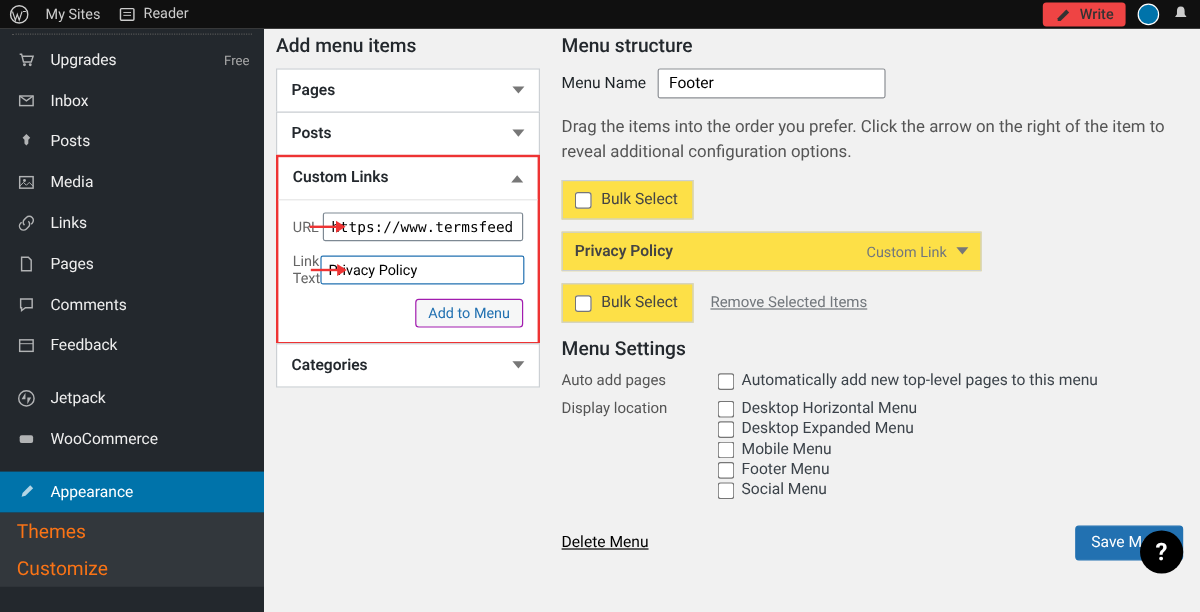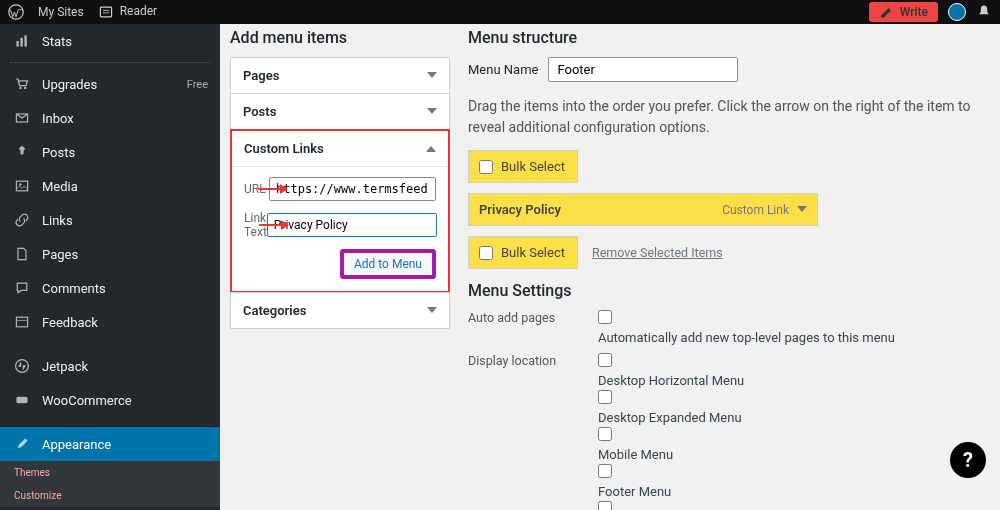--- a/index.html
+++ b/index.html
@@ -13,42 +13,42 @@
 .write-btn { background: #ef4444; color: #333; border-radius: 3px; padding: 2px 10px; display: flex; align-items: center; gap: 5px; font-size: 12px; font-weight: 500; }
 .avatar { width: 18px; height: 18px; border-radius: 50%; background: #0073aa; border: 1px solid #fff; }
 
 
 .sidebar { position: absolute; left: 0; top: 24px; bottom: 0; width: 220px; background: #23282d; color: #eee; font-size: 13px; }
 .sidebar-item { display: flex; align-items: center; padding: 7px 12px; gap: 10px; cursor: pointer; color: #eee; }
 .sidebar-item .icon { width: 20px; height: 20px; display: inline-flex; align-items: center; justify-content: center; opacity: 0.7; }
 .sidebar-item.active { background: #0073aa; color: #fff; position: relative; }
 .sidebar-item.active::after { content: ''; position: absolute; right: -8px; top: 50%; margin-top: -8px; border: 8px solid transparent; border-right-color: #f1f1f1; }
 .sidebar-sub { background: #32373c; }
-.sidebar-sub .subitem { padding: 6px 12px 6px 14px; color: #fca5a5; font-size: 10px; cursor: pointer; }
+.sidebar-sub .subitem { padding: 6px 12px 6px 14px; color: #f97316; font-size: 16px; cursor: pointer; }
 .sidebar-free { margin-left: auto; color: #aaa; font-size: 11px; }
 .sidebar-sep { border-top: 1px dotted #555; margin: 4px 10px; }
 
 
 .main { position: absolute; left: 220px; top: 24px; right: 0; bottom: 0; padding: 4px 10px 10px 10px; display: flex; gap: 18px; }
 .col-left { width: 220px; flex-shrink: 0; }
 .col-right { flex: 1; padding-right: 4px; }
 h3 { font-size: 16px; font-weight: 500; color: #23282d; margin: 0 0 10px 0; }
 
 
 .panel { background: #fff; border: 1px solid #ccd0d4; margin-bottom: -1px; }
 .panel-head { padding: 10px 12px; display: flex; align-items: center; justify-content: space-between; cursor: pointer; font-size: 13px; font-weight: 600; color: #23282d; }
 .panel-body { padding: 10px 12px 12px 12px; border-top: 1px solid #e5e5e5; }
 .highlight-box { border: 2px solid #e33; }
 
 .field-row { display: flex; align-items: center; margin-bottom: 10px; }
 .field-row label { width: 56px; font-size: 12px; color: #666; }
 .field-row input { flex: 1; font-family: Consolas, Monaco, monospace; font-size: 12px; padding: 4px 6px; border: 1px solid #7e8993; border-radius: 2px; }
 .field-row input.linktext { font-family: inherit; border: 1px solid #2271b1; }
 .addmenu-wrap { text-align: right; }
-.btn { display: inline-block; padding: 4px 10px; font-size: 12px; border: 4px solid #a21caf; background: #f6f7f7; color: #2271b1; border-radius: 3px; cursor: pointer; }
+.btn { display: inline-block; padding: 4px 10px; font-size: 12px; border: 1px solid #a21caf; background: #f6f7f7; color: #2271b1; border-radius: 3px; cursor: pointer; }
 .red-arrow { position: relative; width: 30px; height: 8px; }
 .red-arrow::before { content: ''; position: absolute; left: -8px; top: 3px; width: 24px; height: 2px; background: #e33; }
 .red-arrow::after { content: ''; position: absolute; left: 14px; top: -1px; border: 5px solid transparent; border-left: 8px solid #e33; }
 
 
 .menu-name-row { display: flex; align-items: center; gap: 10px; margin-bottom: 14px; }
 .menu-name-row label { font-size: 13px; color: #1d2327; }
 .menu-name-row input { padding: 4px 8px; border: 1px solid #8c8f94; border-radius: 2px; width: 190px; font-size: 13px; }
 .desc { font-size: 14px; color: #555; line-height: 1.5; margin-bottom: 12px; }
 
@@ -56,21 +56,21 @@
 .bulk-box { display: flex; align-items: center; gap: 8px; }
 .bulk-box input[type=checkbox] { width: 14px; height: 14px; }
 .menu-item-box { display: flex; align-items: center; justify-content: space-between; font-weight: 600; }
 .menu-item-meta { color: #72777c; font-size: 12px; font-weight: 400; display: flex; align-items: center; gap: 8px; }
 .remove-link { color: #72777c; text-decoration: underline; font-size: 12.5px; cursor: pointer; }
 
 .settings-section h3 { margin-top: 12px; margin-bottom: 10px; }
 .setting-row { display: flex; align-items: flex-start; margin-bottom: 4px; }
 .setting-row .slabel { width: 130px; font-size: 12.5px; color: #555; }
 .setting-row .sctrl { flex: 1; }
-.chk-row { display: flex; gap: 6px; font-size: 13px; color: #3c434a; margin-bottom: 2px; flex-direction: column; }
+.chk-row { display: flex; align-items: center; gap: 6px; font-size: 13px; color: #3c434a; margin-bottom: 2px; }
 .chk-row input { width: 14px; height: 14px; }
 
 .footer-row { display: flex; justify-content: space-between; align-items: center; margin-top: 20px; }
 .delete-link { color: #000000; text-decoration: underline; font-size: 13px; cursor: pointer; }
 .save-btn { background: #2271b1; color: #fff; border: 1px solid #2271b1; padding: 6px 12px; border-radius: 3px; font-size: 13px; cursor: pointer; }
 
 .help-bubble { position: absolute; right: 14px; bottom: 32px; width: 36px; height: 36px; border-radius: 50%; background: #000; color: #fff; display: flex; align-items: center; justify-content: center; font-size: 20px; font-weight: bold; }
 
 svg { width: 16px; height: 16px; fill: currentColor; }
 .tri-down { display: inline-block; border: 5px solid transparent; border-top: 6px solid #777; margin-top: 4px; }
@@ -107,30 +107,20 @@
         <span>Write</span>
       </span>
     <span class="avatar"></span>
     <span><svg viewBox="0 0 20 20">
           <path d="M10 3c-3 0-4 2-4 5v3l-2 3h12l-2-3V8c0-3-1-5-4-5z" fill="#ccc"></path>
         </svg></span>
   </div>
 </div>
 
 <div class="sidebar">
-  <div class="sidebar-item">
-      <span class="icon">
-        <svg viewBox="0 0 20 20">
-          <rect x="3" y="10" width="3" height="7"></rect>
-          <rect x="8" y="6" width="3" height="11"></rect>
-          <rect x="13" y="3" width="3" height="14"></rect>
-        </svg>
-      </span>
-      <span>Stats</span>
-    </div>
   <div class="sidebar-sep"></div>
   <div class="sidebar-item">
       <span class="icon">
         <svg viewBox="0 0 20 20">
           <path d="M3 4h2l2 8h8l2-6H6" fill="none" stroke="currentColor" stroke-width="1.5"></path>
           <circle cx="8" cy="15" r="1.5"></circle>
           <circle cx="14" cy="15" r="1.5"></circle>
         </svg>
       </span>
       <span>Upgrades</span>

